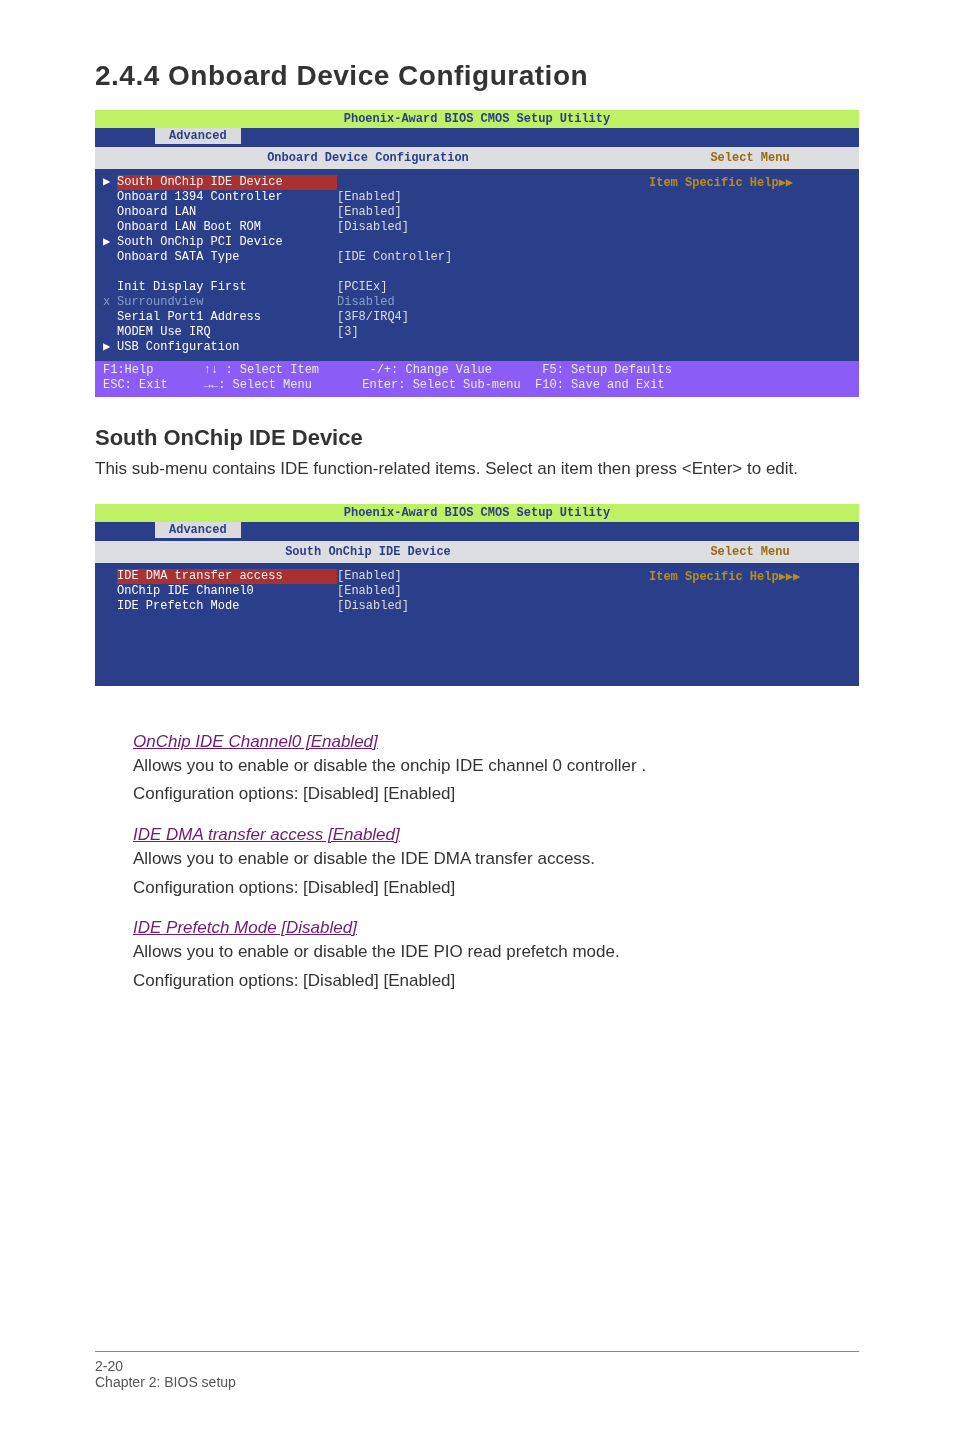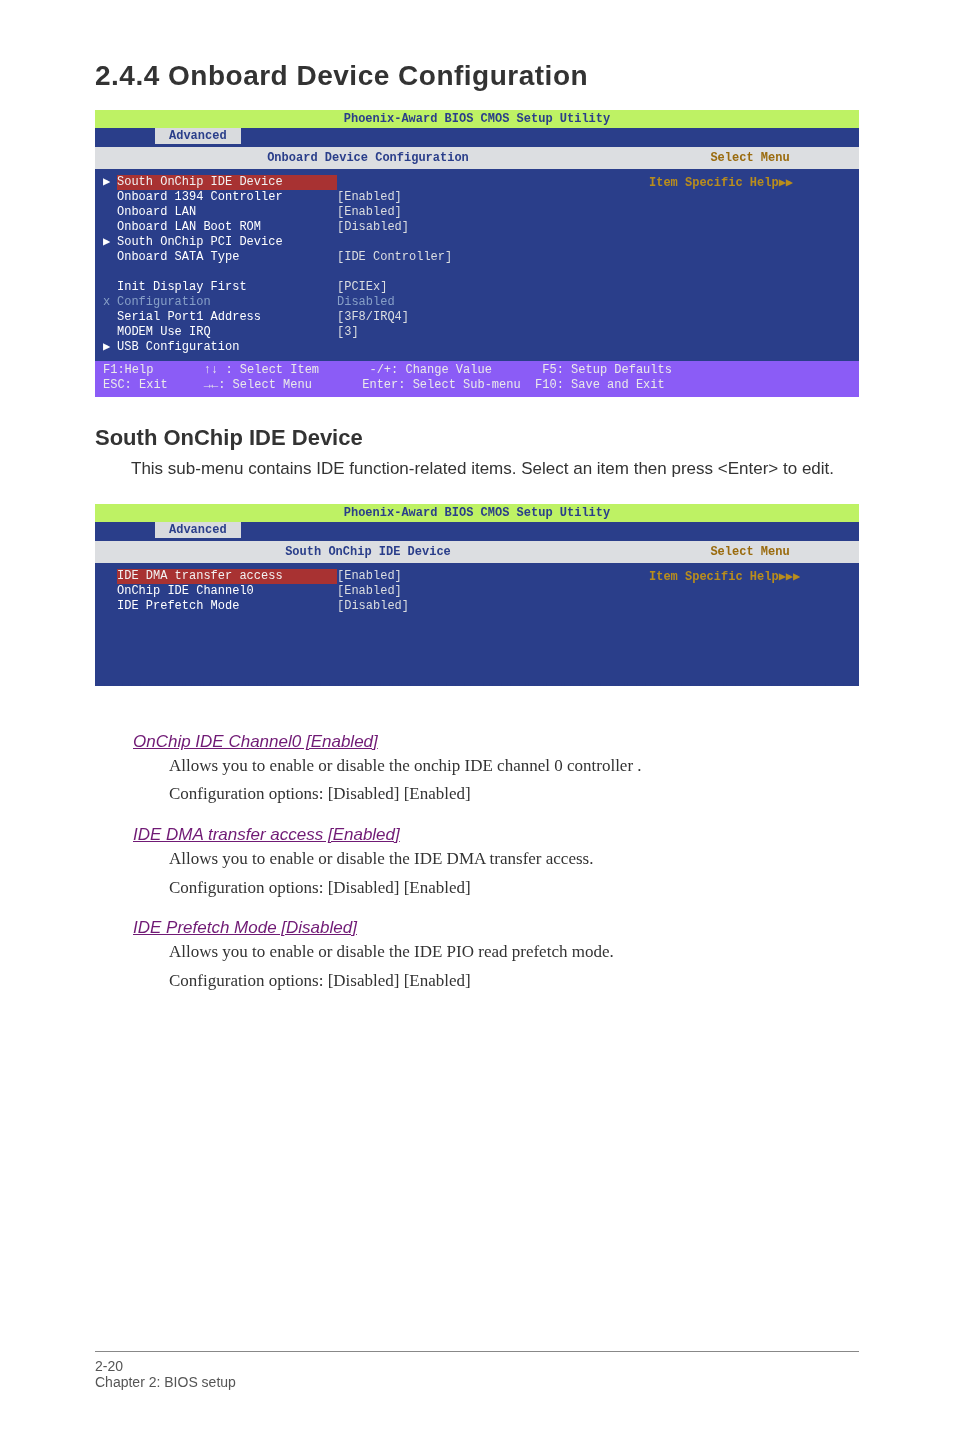--- a/index.html
+++ b/index.html
@@ -27,33 +27,32 @@
     color: #333;
     margin-top: 28px;
     margin-bottom: 6px;
   }
   .body-text {
     font-family: Verdana, Geneva, sans-serif;
     font-size: 17px;
     color: #333;
     line-height: 1.45;
     margin-bottom: 8px;
-    margin-left: 36px;
   }
   .item-title {
     font-family: Verdana, Geneva, sans-serif;
     font-size: 17px;
     font-style: italic;
     text-decoration: underline;
     color: #701a75;
     margin-top: 18px;
     margin-bottom: 2px;
   }
   .indent { margin-left: 38px; }
-  .indent .body-text { margin-bottom: 4px; font-family: Liberation Serif, serif; }
+  .indent .body-text { margin-bottom: 4px; }
 
   
   .bios {
     border: 0;
     font-family: 'Courier New', monospace;
     font-size: 12px;
     background: #2a3e8a;
     color: #fff;
     margin-bottom: 10px;
   }
@@ -178,21 +177,21 @@
       <div class="bios-subheader">Onboard Device Configuration</div>
       <div class="bios-body" id="bios1-lines" style="min-height:190px;">
           <div class="bios-line"><span class="bios-mark" style="color: rgb(255, 255, 255);">▶</span><span class="bios-label bios-sel">South OnChip IDE Device</span><span class="bios-val"></span></div>
           <div class="bios-line"><span class="bios-mark"> </span><span class="bios-label">Onboard 1394 Controller</span><span class="bios-val">[Enabled]</span></div>
           <div class="bios-line"><span class="bios-mark"> </span><span class="bios-label">Onboard LAN</span><span class="bios-val">[Enabled]</span></div>
           <div class="bios-line"><span class="bios-mark"> </span><span class="bios-label">Onboard LAN Boot ROM</span><span class="bios-val">[Disabled]</span></div>
           <div class="bios-line"><span class="bios-mark">▶</span><span class="bios-label">South OnChip PCI Device</span><span class="bios-val"></span></div>
           <div class="bios-line"><span class="bios-mark"> </span><span class="bios-label">Onboard SATA Type</span><span class="bios-val">[IDE Controller]</span></div>
           <div class="bios-line"><span class="bios-mark"> </span><span class="bios-label"></span><span class="bios-val"></span></div>
           <div class="bios-line"><span class="bios-mark"> </span><span class="bios-label">Init Display First</span><span class="bios-val">[PCIEx]</span></div>
-          <div class="bios-line"><span class="bios-mark bios-gray">x</span><span class="bios-label bios-gray">Configuration</span><span class="bios-val bios-gray">Disabled</span></div>
+          <div class="bios-line"><span class="bios-mark bios-gray">x</span><span class="bios-label bios-gray">Surroundview</span><span class="bios-val bios-gray">Disabled</span></div>
           <div class="bios-line"><span class="bios-mark"> </span><span class="bios-label">Serial Port1 Address</span><span class="bios-val">[3F8/IRQ4]</span></div>
           <div class="bios-line"><span class="bios-mark"> </span><span class="bios-label">MODEM Use IRQ</span><span class="bios-val">[3]</span></div>
           <div class="bios-line"><span class="bios-mark">▶</span><span class="bios-label">USB Configuration</span><span class="bios-val"></span></div>
         </div>
     </div>
     <div class="bios-right">
       <div class="bios-subheader right">Select Menu</div>
       <div class="bios-help">
         <span>Item Specific Help</span><span>▶▶</span>
       </div>

